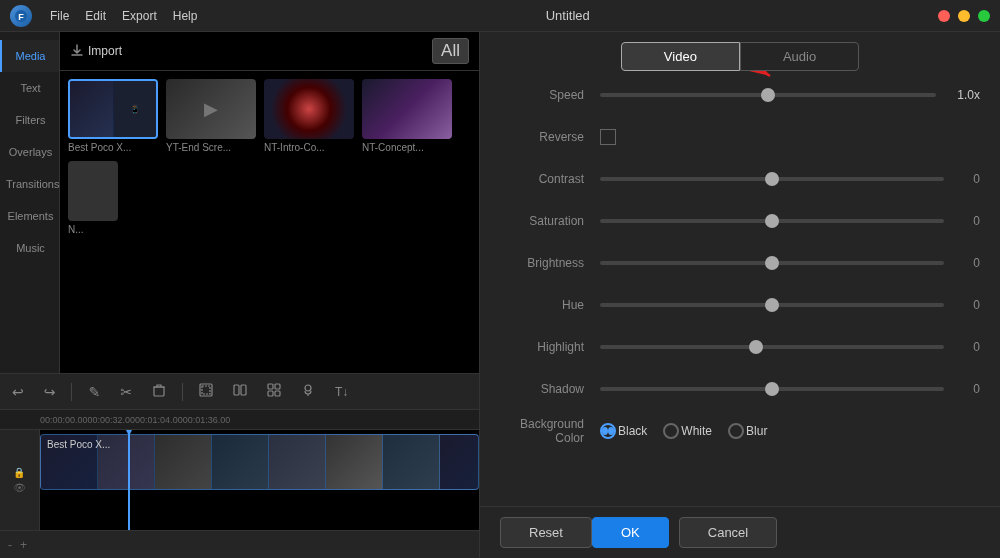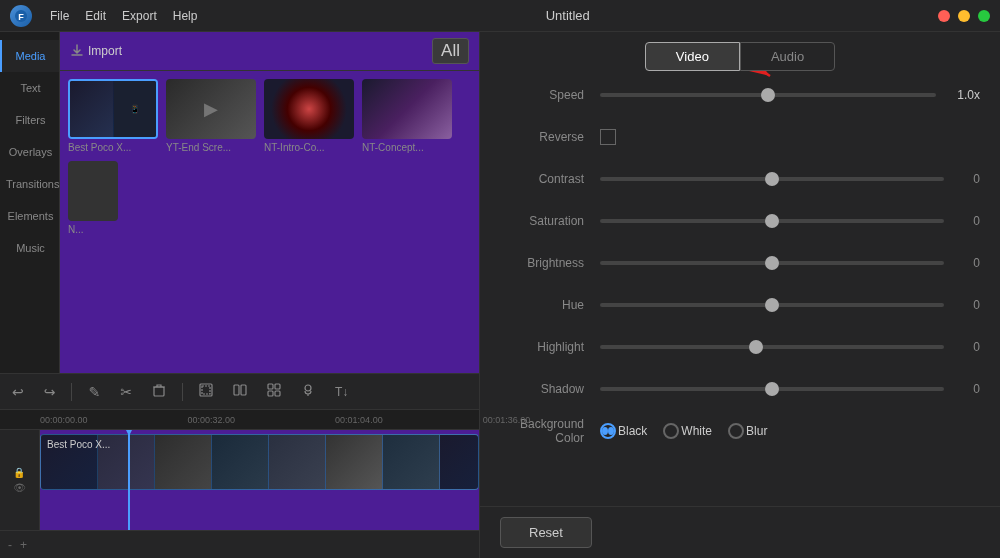--- a/index.html
+++ b/index.html
@@ -50,21 +50,21 @@
     #main-layout {
       display: flex;
       height: calc(558px - 32px);
     }
 
     
     #left-panel {
       width: 480px;
       display: flex;
       flex-direction: column;
-      background: #4c1d95;
+      background: #000000;
       border-right: 1px solid #333;
     }
 
     
     #media-area {
       flex: 1;
       display: flex;
     }
 
     
@@ -195,21 +195,20 @@
     #timeline-ruler {
       height: 20px;
       background: #1e1e1e;
       border-bottom: 1px solid #333;
       position: relative;
       display: flex;
       align-items: center;
       padding: 0 40px;
       font-size: 10px;
       color: #666;
-      gap: 100px;
     }
     .ruler-mark {
       font-size: 9px;
       color: #666;
     }
     #track-area {
       display: flex;
       flex: 1;
     }
     #track-controls {
@@ -309,21 +308,21 @@
       flex-direction: column;
     }
 
     #props-tabs {
       display: flex;
       padding: 10px 10px 0;
       gap: 0;
       justify-content: center;
     }
     .props-tab {
-      padding: 6px 30px;
+      padding: 6px 42px;
       font-size: 13px;
       color: #888;
       cursor: pointer;
       border: 1px solid #555;
       background: none;
     }
     .props-tab:first-child { border-radius: 4px 0 0 4px; }
     .props-tab:last-child { border-radius: 0 4px 4px 0; }
     .props-tab.active {
       background: #1e1e1e;
@@ -752,17 +751,21 @@
             <div class="radio-circle unchecked"></div>
             <span class="radio-label">Blur</span>
           </div>
         </div>
       </div>
 
     </div>
 
     <div id="props-footer">
       <button class="footer-btn">Reset</button>
+      <div style="display:flex;gap:10px;">
+        <button class="footer-btn ok">OK</button>
+        <button class="footer-btn">Cancel</button>
+      </div>
     </div>
 
   </div>
 
 </div>
 
 </body></html>

